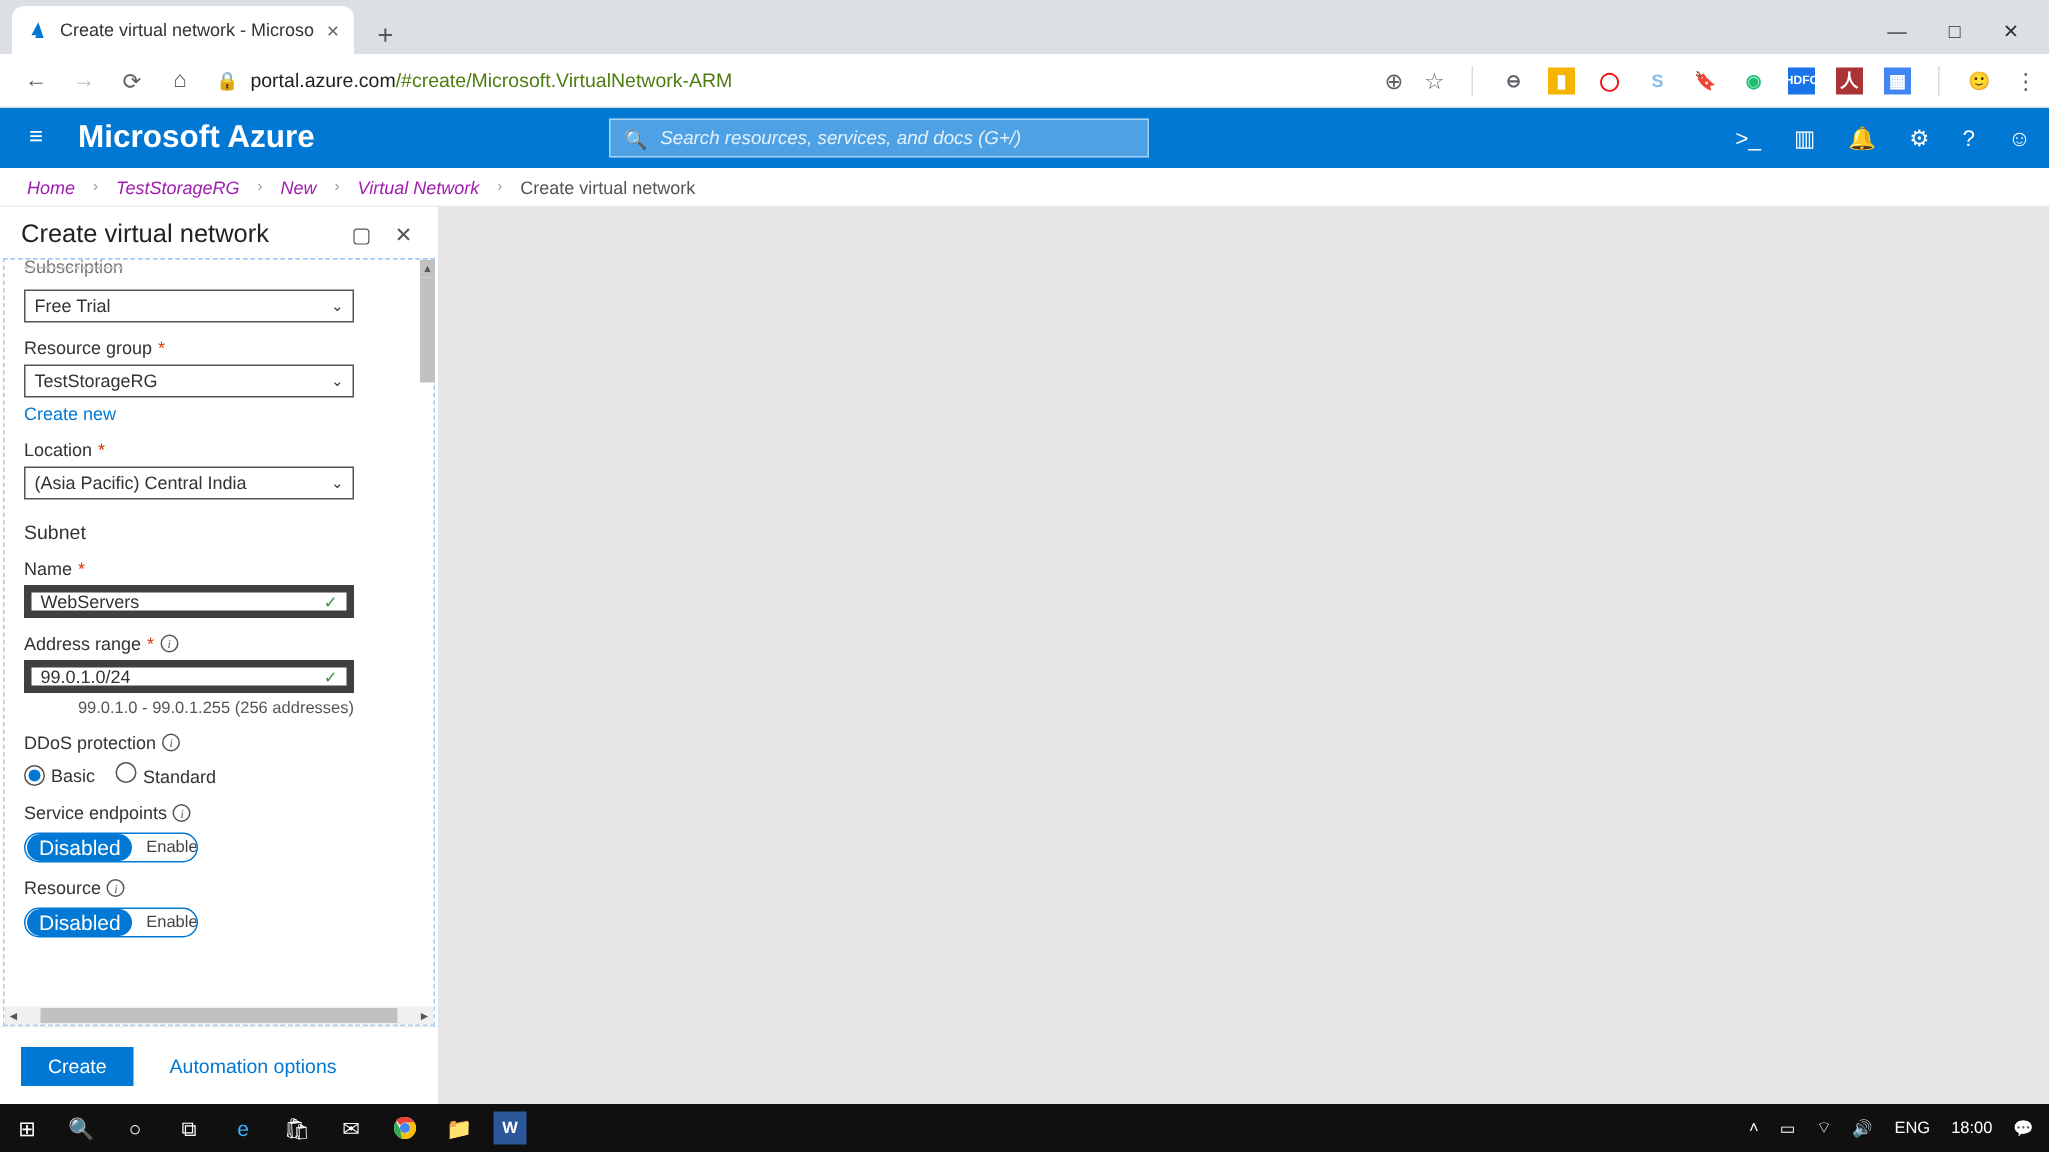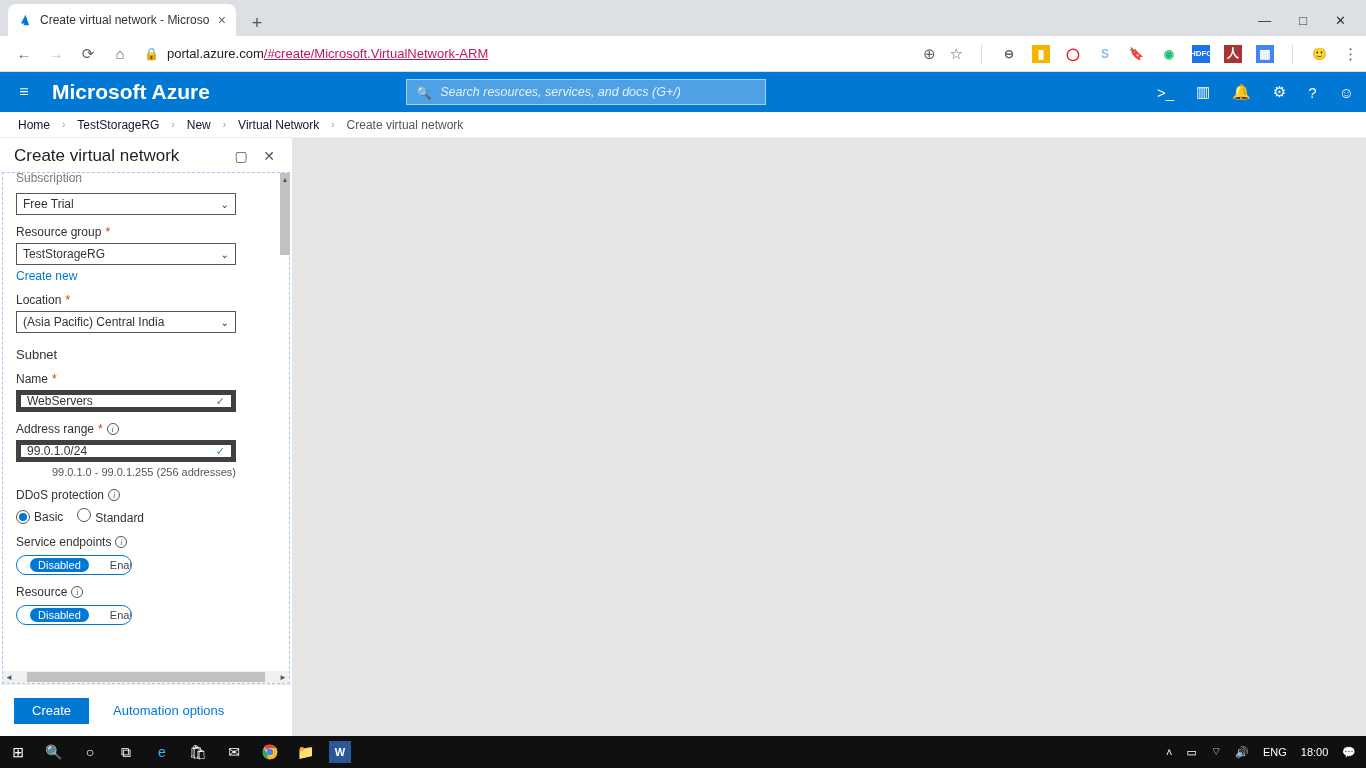--- a/index.html
+++ b/index.html
@@ -12,38 +12,38 @@
   .newtab{width:26px;height:26px;display:flex;align-items:center;justify-content:center;color:#555;font-size:18px;margin-left:8px;}
   .win-controls{margin-left:auto;display:flex;gap:28px;padding:0 20px 8px 0;color:#333;}
   .win-controls span{font-size:13px;}
   
   .addr{height:36px;background:#fff;display:flex;align-items:center;padding:0 8px;border-bottom:1px solid #dadce0;}
   .addr .navbtn{width:24px;height:24px;display:flex;align-items:center;justify-content:center;color:#5f6368;font-size:15px;margin:0 4px;}
   .addr .navbtn.disabled{color:#bdc1c6;}
   .addr .urlbox{flex:1;display:flex;align-items:center;margin-left:8px;font-size:13px;color:#3c4043;height:28px;}
   .addr .lock{color:#5f6368;margin-right:8px;font-size:12px;}
   .addr .url-host{color:#202124;}
-  .addr .url-path{color:#be185d;text-decoration:underline;}
+  .addr .url-path{color:#4d7c0f;}
   .addr .righticons{display:flex;align-items:center;gap:14px;margin-left:8px;color:#5f6368;font-size:15px;}
   .ext-icon{width:18px;height:18px;display:flex;align-items:center;justify-content:center;font-size:12px;font-weight:bold;}
   .sep{width:1px;height:20px;background:#dadce0;margin:0 4px;}
   
   .az-bar{height:40px;background:#0078d4;display:flex;align-items:center;color:#fff;}
   .hamburger{width:48px;display:flex;align-items:center;justify-content:center;font-size:16px;}
   .az-logo{font-size:21px;font-weight:600;margin-left:4px;}
   .az-search{margin-left:auto;margin-right:auto;width:360px;height:26px;background:#4ea1e4;border:1px solid #a8d1f0;display:flex;align-items:center;padding:0 10px;font-size:12.5px;font-style:italic;color:#e4f1fb;}
   .az-search .sicon{margin-right:8px;font-style:normal;}
   .az-right{margin-left:auto;display:flex;align-items:center;gap:22px;padding-right:12px;font-size:15px;}
   .az-user{display:flex;align-items:center;gap:8px;font-size:12px;line-height:1.1;}
   .az-user .txt{text-align:right;}
   .az-user .sub{font-size:9px;opacity:.9;letter-spacing:.3px;}
   .az-user .avatar{width:28px;height:28px;border-radius:50%;background:#cfd4d8;}
   
   .breadcrumb{background:#fff;height:26px;display:flex;align-items:center;font-size:12px;padding:0 18px;gap:8px;color:#555;border-bottom:1px solid #eee;}
-  .breadcrumb a{color:#0f172a;text-decoration:none;}
+  .breadcrumb a{color:#a21caf;text-decoration:none;font-style:italic;}
   .breadcrumb .sep{color:#999;background:none;width:auto;height:auto;font-size:10px;}
   
   .main{position:absolute;top:138px;left:0;right:0;bottom:32px;background:#e5e5e5;display:flex;}
   .blade{width:292px;background:#fff;display:flex;flex-direction:column;position:relative;}
   .blade-header{display:flex;align-items:center;padding:8px 14px 4px 14px;}
   .blade-title{font-size:17px;color:#222;font-weight:400;}
   .blade-header .spacer{flex:1;}
   .blade-header .ico{width:18px;height:18px;display:flex;align-items:center;justify-content:center;color:#555;margin-left:10px;font-size:14px;}
   .blade-body{flex:1;overflow:hidden;position:relative;border-top:1px dashed #a3c9f0;border-bottom:1px dashed #a3c9f0;padding:2px 14px 10px 14px;margin:2px 2px 0 2px;outline:1px dashed #a3c9f0;outline-offset:-1px;}
   .scroll-thumb{position:absolute;right:0;top:0;width:10px;height:70px;background:#c1c1c1;}
@@ -55,21 +55,21 @@
   .select .chev{position:absolute;right:6px;font-size:10px;color:#333;}
   .select.valid{border:5px solid #404040;}
   .select.valid .chk{position:absolute;right:6px;color:#3a8f3a;font-size:11px;}
   .under-link{font-size:12px;color:#0078d4;margin-top:4px;}
   .section-h{font-size:13px;color:#333;margin-top:14px;}
   .hint-right{font-size:11px;color:#555;text-align:right;width:220px;margin-top:4px;}
   .radio-row{display:flex;align-items:center;gap:14px;margin-top:6px;font-size:12px;color:#333;}
   .radio{width:14px;height:14px;border:1px solid #555;border-radius:50%;display:inline-flex;align-items:center;justify-content:center;margin-right:4px;}
   .radio.on::after{content:"";width:8px;height:8px;background:#0078d4;border-radius:50%;}
   .toggle{width:116px;height:20px;border:1px solid #0078d4;border-radius:10px;display:flex;align-items:center;font-size:11px;color:#333;margin-top:6px;overflow:hidden;}
-  .toggle .pill{background:#0078d4;color:#fff;border-radius:9px;padding:1px 8px;font-size:11px;margin:13px;}
+  .toggle .pill{background:#0078d4;color:#fff;border-radius:9px;padding:1px 8px;font-size:14px;margin:1px;}
   .toggle .other{padding-left:8px;color:#444;}
   .blade-footer{height:52px;border-top:1px solid #eee;display:flex;align-items:center;gap:24px;padding:0 14px;}
   .btn-primary{background:#0078d4;color:#fff;border:none;height:26px;padding:0 18px;font-size:13px;}
   .link{color:#0078d4;font-size:13px;}
   .hscroll{position:absolute;bottom:53px;left:3px;right:3px;height:12px;background:#f0f0f0;display:flex;align-items:center;}
   .hscroll .thumb{height:10px;background:#c1c1c1;flex:1;margin:0 12px;}
   .hscroll .arr{width:12px;text-align:center;font-size:8px;color:#555;}
   
   .taskbar{position:absolute;bottom:0;left:0;right:0;height:32px;background:#101010;display:flex;align-items:center;color:#fff;}
   .taskbar .ticon{width:36px;height:32px;display:flex;align-items:center;justify-content:center;font-size:14px;}

